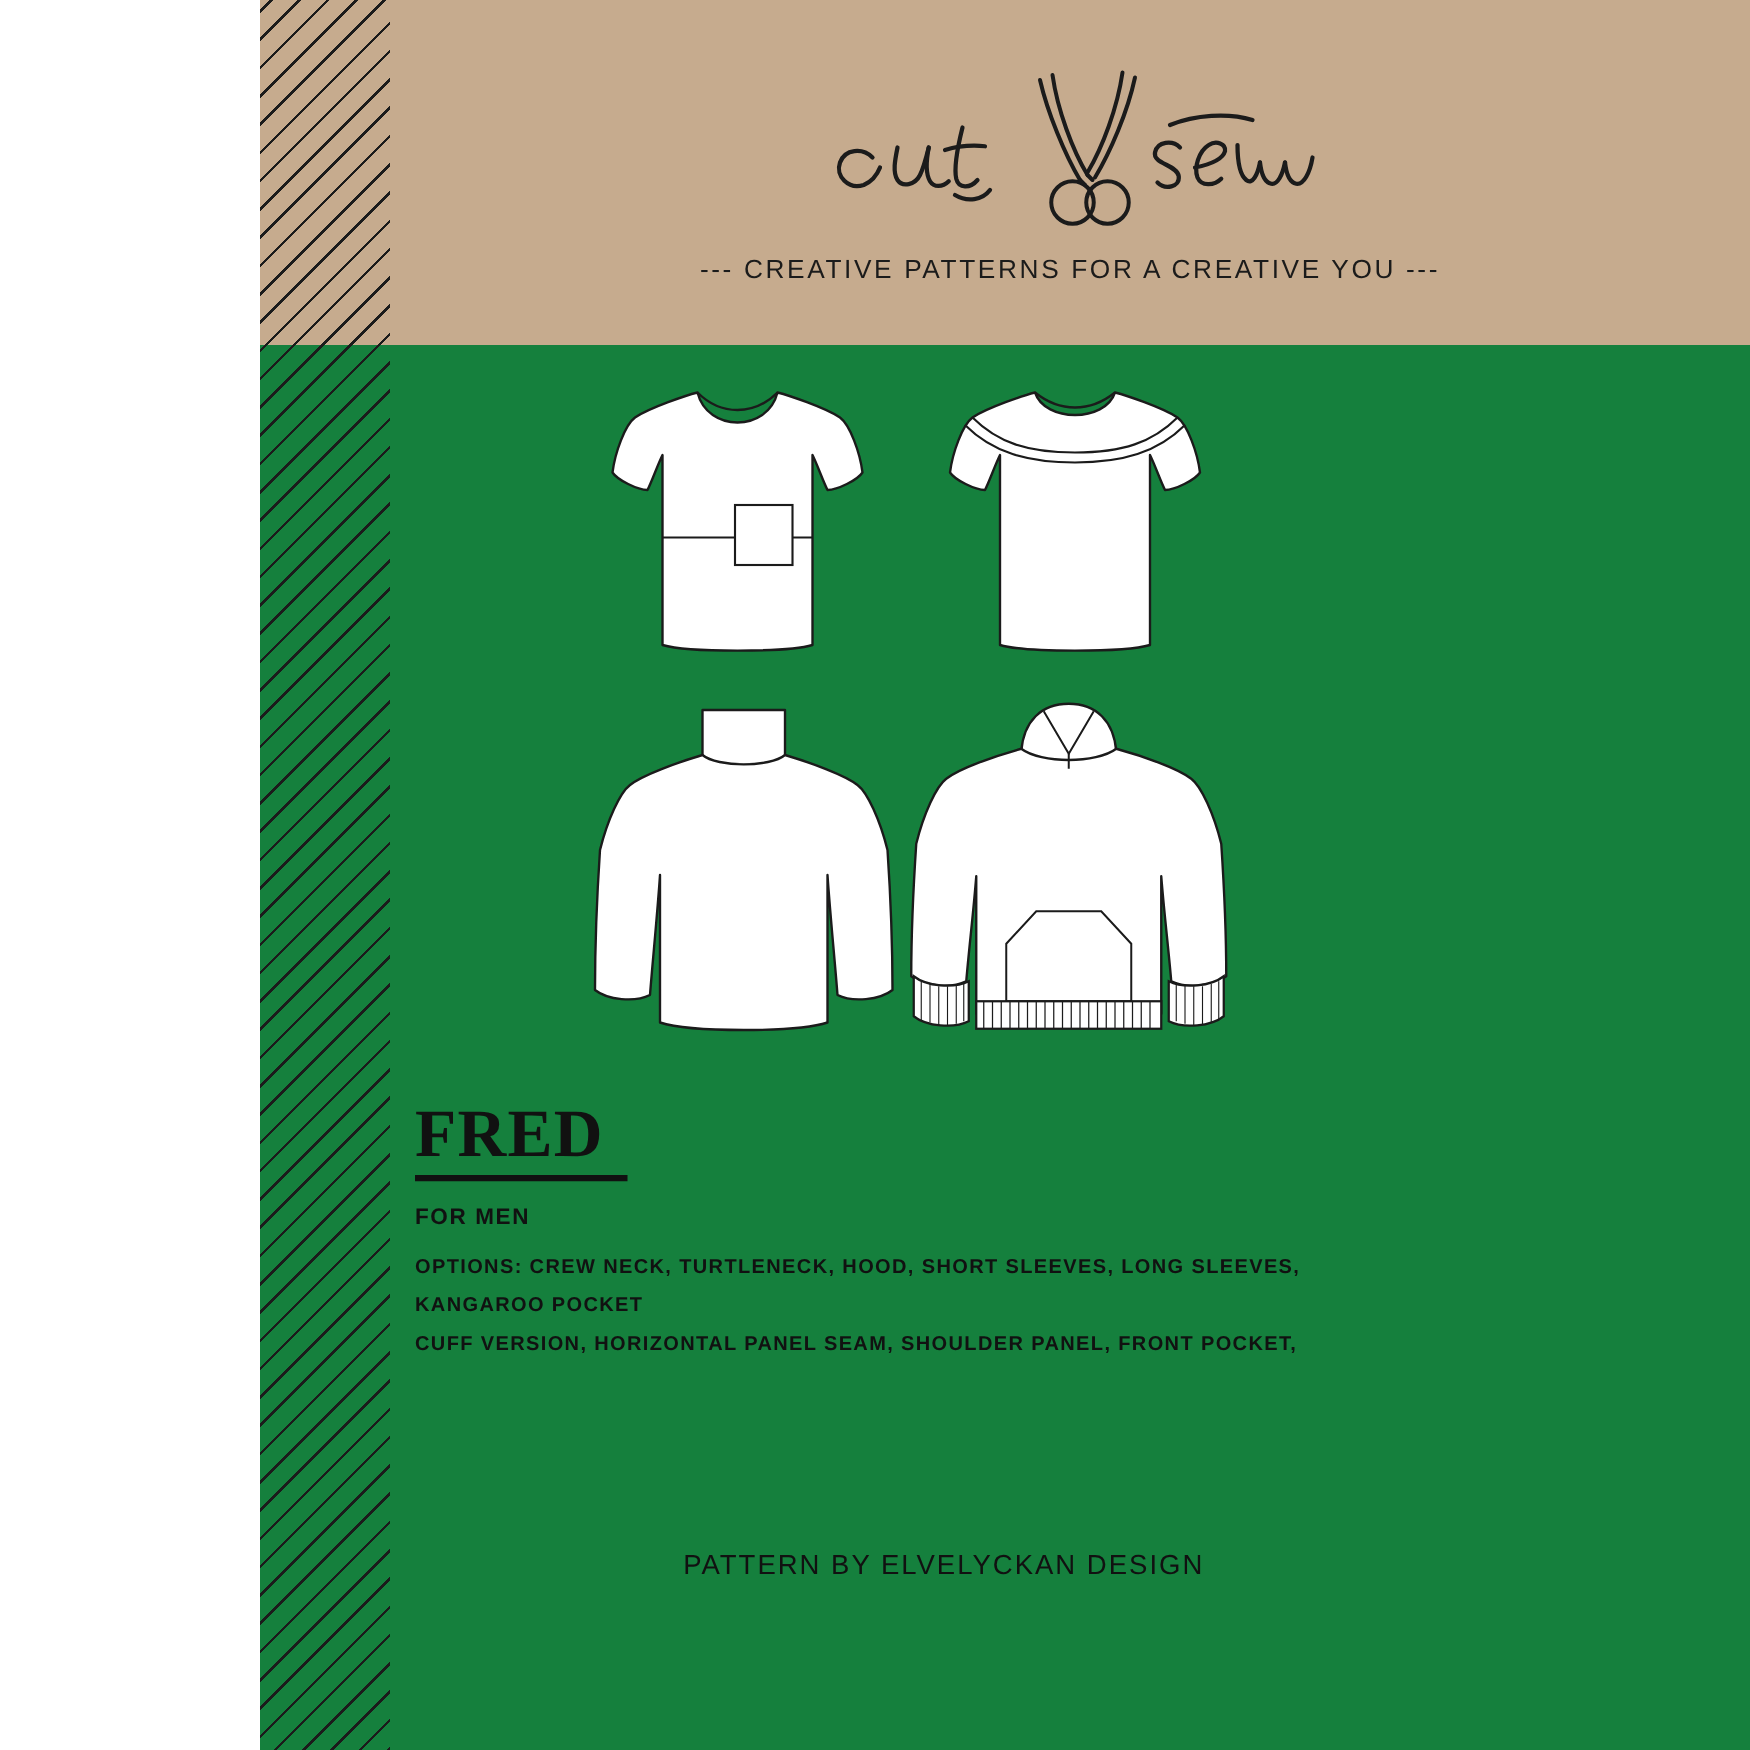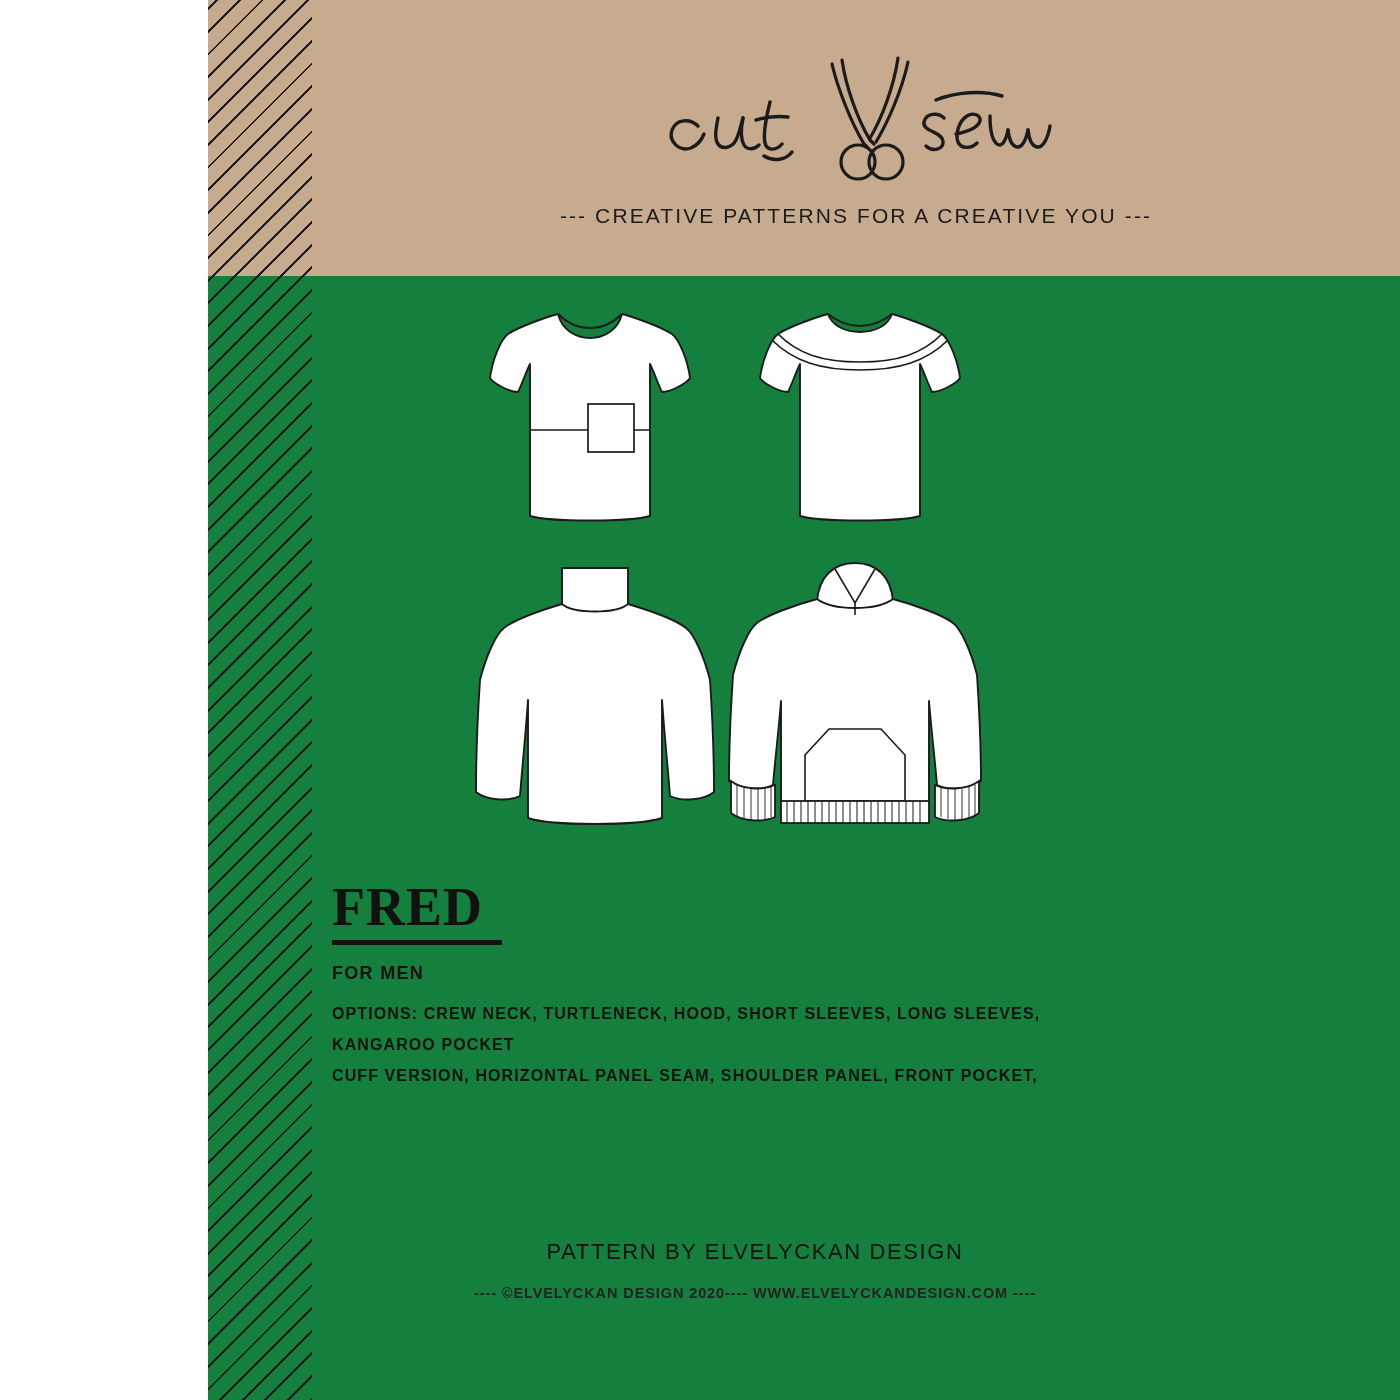--- a/index.html
+++ b/index.html
@@ -328,15 +328,14 @@
     <div class="title-rule"></div>
     <div class="formen">FOR MEN</div>
     <div class="options">
       <div>OPTIONS:  CREW NECK, TURTLENECK, HOOD, SHORT SLEEVES, LONG SLEEVES,</div>
       <div>KANGAROO POCKET</div>
       <div>CUFF VERSION, HORIZONTAL PANEL SEAM, SHOULDER PANEL, FRONT POCKET,</div>
     </div>
   </div>
 
   <div class="credit">PATTERN BY  ELVELYCKAN DESIGN</div>
-  <div class="footer">---- ©ELVELYCKAN DESIGN 2020---- WWW.ELVELYCKANDESIGN.COM ----</div>
 
 </div>
 
 </body></html>

